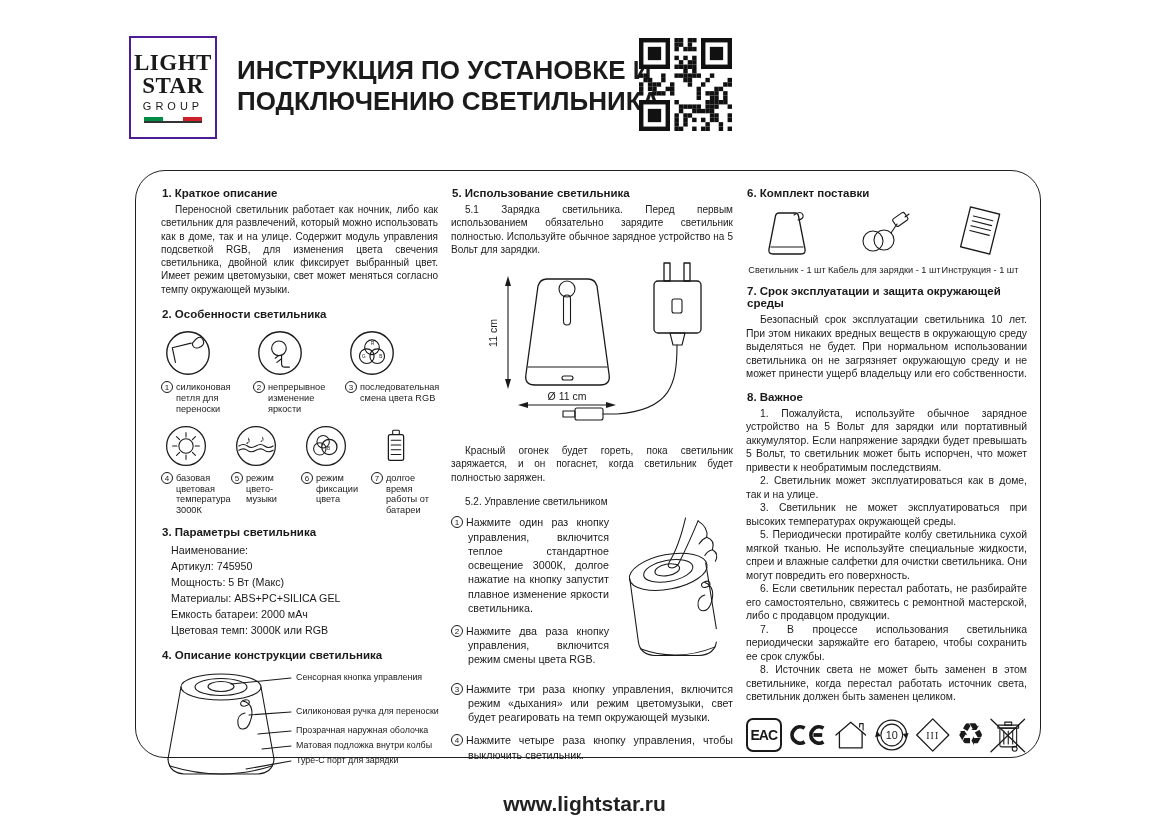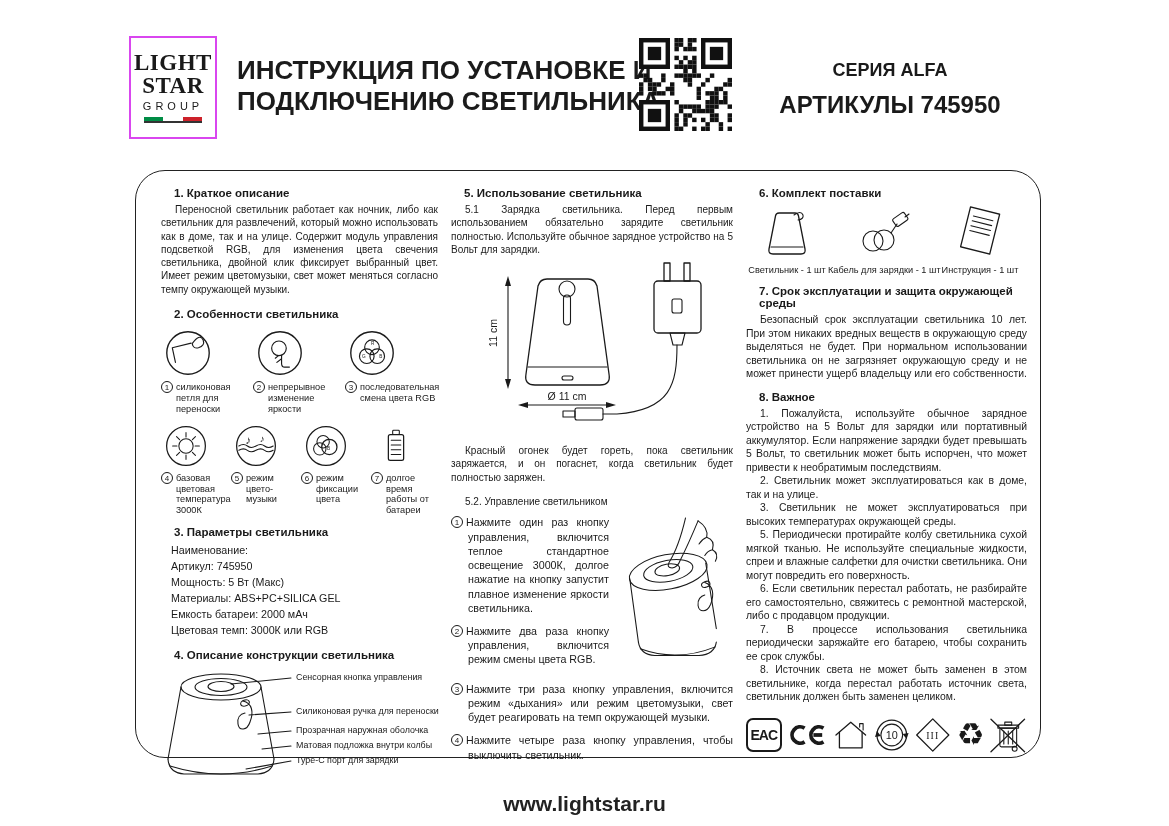--- a/index.html
+++ b/index.html
@@ -1,40 +1,40 @@
 <!DOCTYPE html>
 <html><head>
 <meta charset="utf-8">
 <style>
   * { margin:0; padding:0; box-sizing:border-box; }
   body { background:#e8e8e8; font-family:"Liberation Sans", sans-serif; }
   .page { position:relative; width:1169px; height:826px; background:#ffffff; color:#1a1a1a; overflow:hidden; }
 
   
   .logo { position:absolute; left:129px; top:36px; width:88px; height:103px;
-          border:2px solid #d946ef; padding-top:13px; text-align:center; }
+          border:2px solid #4c1d95; padding-top:13px; text-align:center; }
   .logo .l1, .logo .l2 { font-family:"Liberation Serif", serif; font-weight:bold; font-size:23px; line-height:23px; letter-spacing:.5px; }
   .logo .l3 { font-size:11px; letter-spacing:4px; margin-top:3px; }
   .flag { width:58px; height:6px; margin:5px auto 0; display:flex; border-bottom:2px solid #333; }
   .flag span { flex:1; height:4px; }
   .title { position:absolute; left:237px; top:55px; font-size:26px; font-weight:bold; line-height:31px; color:#1b1b1b; }
   .qr { position:absolute; left:639px; top:38px; width:93px; height:93px; }
   .hdr-right { position:absolute; left:755px; top:60px; width:270px; text-align:center; }
   .hdr-right .series { font-size:18px; font-weight:bold; margin-bottom:10px; }
   .hdr-right .articles { font-size:24px; font-weight:bold; }
 
   
   .mainbox { position:absolute; left:135px; top:170px; width:906px; height:588px;
              border:1.5px solid #222; border-radius:30px; }
   .col { position:absolute; top:16px; }
   .col1 { left:25px;  width:277px; }
   .col2 { left:315px; width:282px; }
   .col3 { left:610px; width:281px; }
 
-  h3.sec { font-size:11.5px; font-weight:bold; margin:0 13px 4px; }
+  h3.sec { font-size:11.5px; font-weight:bold; margin:0 1px 4px; }
   .body-t { font-size:10px; line-height:1.33; text-align:justify; }
   .ind { text-indent:14px; }
   .col3 .body-t { font-size:10.4px; line-height:1.3; }
 
   
   .feat-row { display:flex; margin:10px 0 4px; }
   .feat { display:flex; flex-direction:column; }
   .feat-row.r1 .feat { width:93px; }
   .feat-row.r2 .feat { width:70px; }
   .feat-row.r2 .feat:last-child { width:64px; }
@@ -226,24 +226,20 @@
         <rect x="8.857142857142858" y="8.857142857142858" width="13.285714285714286" height="13.285714285714286" fill="#111"></rect>
         <rect x="62" y="0" width="31" height="31" fill="#111"></rect>
         <rect x="66.42857142857143" y="4.428571428571429" width="22.142857142857146" height="22.142857142857146" fill="#fff"></rect>
         <rect x="70.85714285714286" y="8.857142857142858" width="13.285714285714286" height="13.285714285714286" fill="#111"></rect>
         <rect x="0" y="62" width="31" height="31" fill="#111"></rect>
         <rect x="4.428571428571429" y="66.42857142857143" width="22.142857142857146" height="22.142857142857146" fill="#fff"></rect>
         <rect x="8.857142857142858" y="70.85714285714286" width="13.285714285714286" height="13.285714285714286" fill="#111"></rect>
       </svg>
   </div>
 
-  <div class="hdr-right">
-    <div class="series">СЕРИЯ ALFA</div>
-    <div class="articles">АРТИКУЛЫ 745950</div>
-  </div>
 
   <div class="mainbox">
 
     <div class="col col1">
       <h3 class="sec">1. Краткое описание</h3>
       <p class="body-t ind">Переносной светильник работает как ночник, либо как светильник для развлечений, который можно использовать как в доме, так и на улице. Содержит модуль управления подсветкой RGB, для изменения цвета свечения светильника, двойной клик фиксирует выбранный цвет. Имеет режим цветомузыки, свет может меняться согласно темпу окружающей музыки.</p>
 
       <h3 class="sec" style="margin-top:12px;">2. Особенности светильника</h3>
 
       <div class="feat-row r1">

